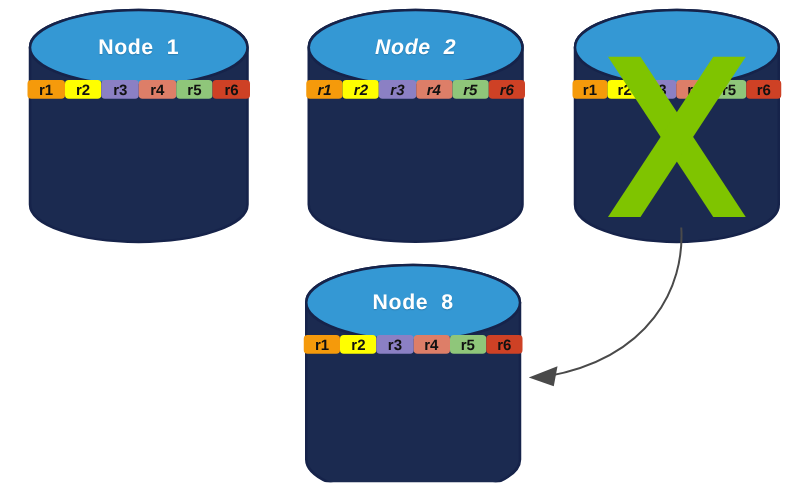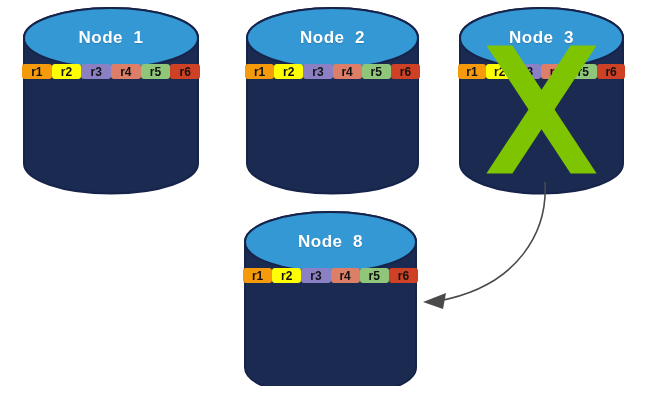--- a/index.html
+++ b/index.html
@@ -87,41 +87,40 @@
       <div class="node-title" style="top: 20px;">Node  1</div>
       <div class="records" style="top: 56px;">
         <div class="record" style="background: rgb(245, 154, 11); width: 105px;">r1</div>
         <div class="record" style="background: rgb(255, 255, 0); width: 105px;">r2</div>
         <div class="record" style="background: rgb(139, 128, 196); width: 105px;">r3</div>
         <div class="record" style="background: rgb(221, 126, 104); width: 105px;">r4</div>
         <div class="record" style="background: rgb(143, 198, 122); width: 105px;">r5</div>
         <div class="record" style="background: rgb(206, 65, 37); width: 105px;">r6</div>
       </div>
     </div>
-    <div class="node" style="left: 245px; top: 8px; width: 175px; height: 178px;">
+    <div class="node" style="left: 245px; top: 8px; width: 175px; height: 178px; font-style: italic;">
       <svg class="node-svg" width="175" height="178">
         <path d="M 2 30 L 2 155.5 A 85.5 30 0 0 0 173 155.5 L 173 30 A 85.5 30 0 0 0 2 30 Z" fill="#1B2A50" stroke="#16234A" stroke-width="2"></path>
         <ellipse cx="87.5" cy="30" rx="85.5" ry="30" fill="#3498D4" stroke="#16234A" stroke-width="2"></ellipse>
       </svg>
       <div class="node-title" style="top: 20px;">Node  2</div>
       <div class="records" style="top: 56px;">
         <div class="record" style="background: rgb(245, 154, 11); width: 103px;">r1</div>
         <div class="record" style="background: rgb(255, 255, 0); width: 103px;">r2</div>
         <div class="record" style="background: rgb(139, 128, 196); width: 103px;">r3</div>
         <div class="record" style="background: rgb(221, 126, 104); width: 103px;">r4</div>
         <div class="record" style="background: rgb(143, 198, 122); width: 103px;">r5</div>
         <div class="record" style="background: rgb(206, 65, 37); width: 103px;">r6</div>
       </div>
     </div>
     <div class="node" style="left: 458px; top: 8px; width: 167px; height: 178px;">
       <svg class="node-svg" width="167" height="178">
         <path d="M 2 30 L 2 155.5 A 81.5 30 0 0 0 165 155.5 L 165 30 A 81.5 30 0 0 0 2 30 Z" fill="#1B2A50" stroke="#16234A" stroke-width="2"></path>
         <ellipse cx="83.5" cy="30" rx="81.5" ry="30" fill="#3498D4" stroke="#16234A" stroke-width="2"></ellipse>
       </svg>
-      <div class="node-title" style="top: 20px;">Node  3</div>
       <div class="records" style="top: 56px;">
         <div class="record" style="background: rgb(245, 154, 11); width: 99px;">r1</div>
         <div class="record" style="background: rgb(255, 255, 0); width: 99px;">r2</div>
         <div class="record" style="background: rgb(139, 128, 196); width: 99px;">r3</div>
         <div class="record" style="background: rgb(221, 126, 104); width: 99px;">r4</div>
         <div class="record" style="background: rgb(143, 198, 122); width: 99px;">r5</div>
         <div class="record" style="background: rgb(206, 65, 37); width: 99px;">r6</div>
       </div>
       <svg class="xmark" width="167" height="178" style="left: 0px; top: 0px;">
         <g fill="#7FC400">

